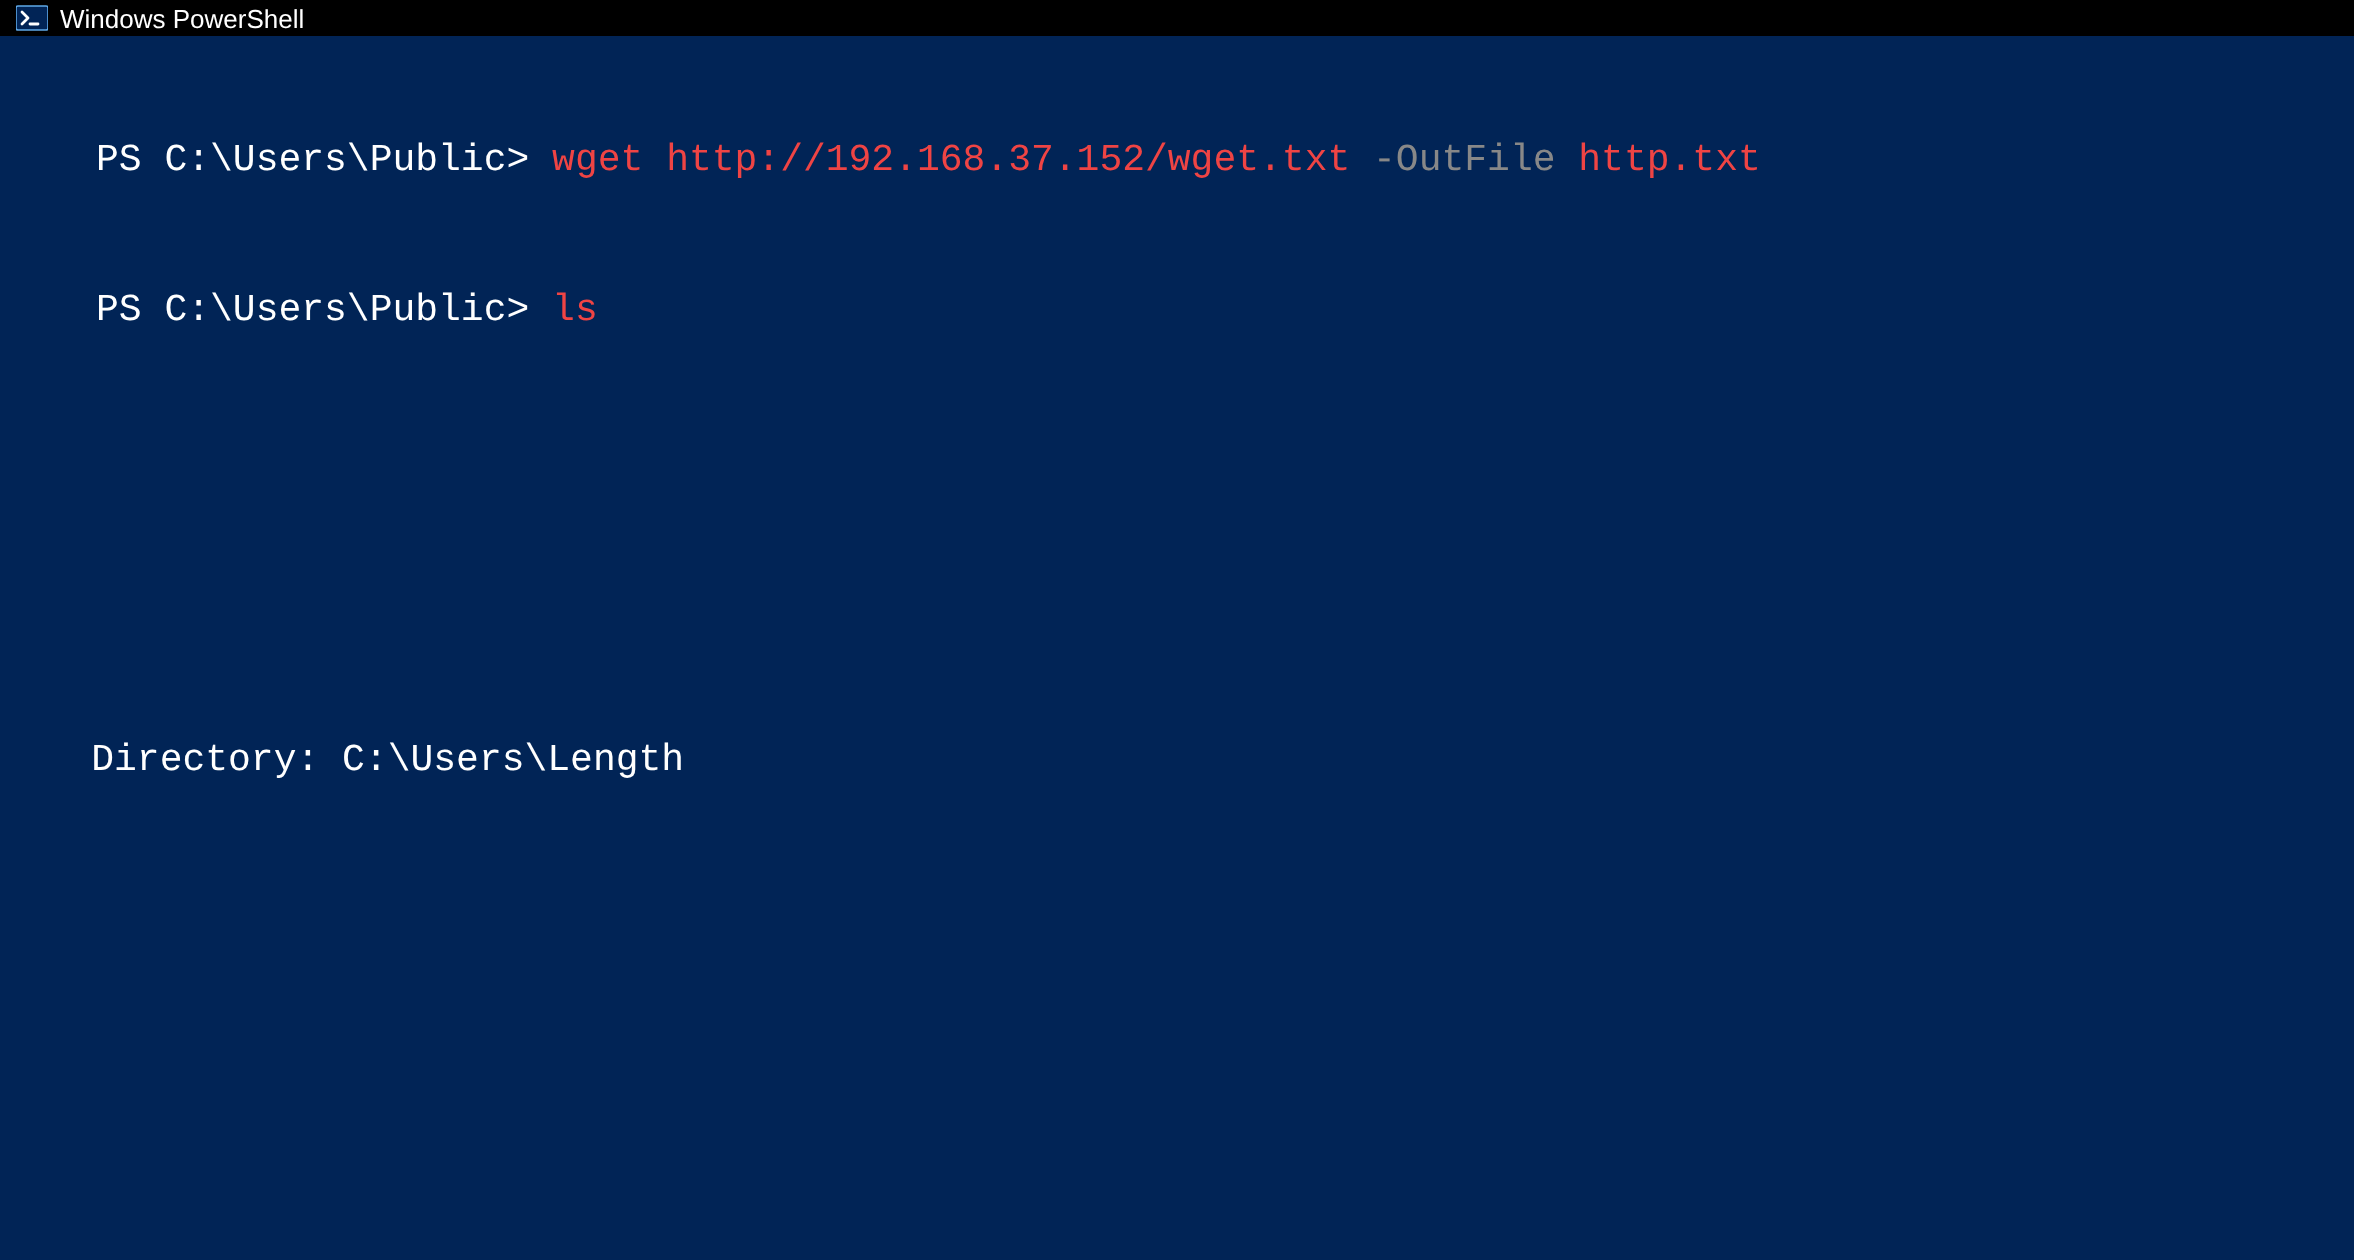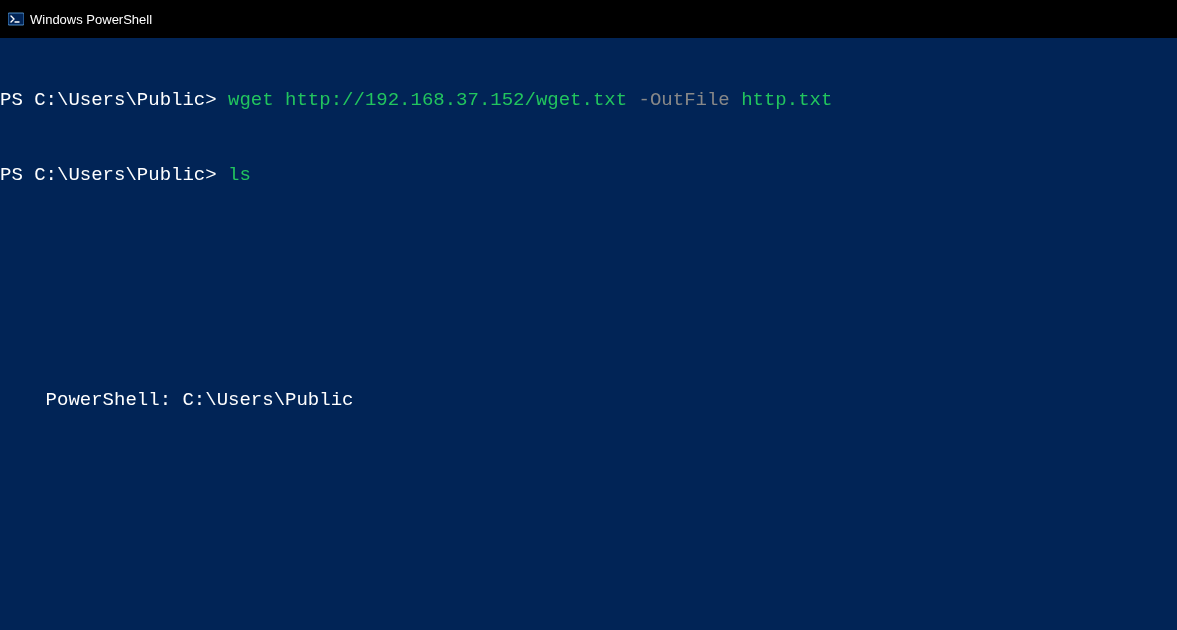--- a/index.html
+++ b/index.html
@@ -9,21 +9,21 @@
     }
     body {
       width: 1177px;
       height: 630px;
       background: #012456;
       font-family: Consolas, 'Courier New', monospace;
       font-size: 19px;
       overflow: hidden;
     }
     .titlebar {
-      height: 38px;
+      height: 18px;
       background: #000000;
       display: flex;
       align-items: center;
       padding-left: 8px;
       color: #ffffff;
       font-family: 'Segoe UI', Tahoma, sans-serif;
       font-size: 13px;
     }
     .titlebar-icon {
       width: 16px;
@@ -32,22 +32,22 @@
       display: inline-flex;
       align-items: center;
       justify-content: center;
     }
     .terminal {
       padding: 0;
       color: #ffffff;
       line-height: 25px;
       white-space: pre;
     }
-    .prompt-white { color: #ffffff; }
-    .cmd-yellow { color: #22c55e; }
+    .prompt-white { color: #ffffff; padding-left: 48px; }
+    .cmd-yellow { color: #ef4444; }
     .cmd-gray { color: #888888; text-align: right; }
     .row { display: block; }
     .blank-row { height: 25px; }
   </style>
 </head>
 <body>
 
 <div class="titlebar">
   <span class="titlebar-icon">
     <svg width="16" height="16" viewBox="0 0 16 16">
@@ -57,21 +57,21 @@
     </svg>
   </span>
   <span>Windows PowerShell</span>
 </div>
 
 <div class="terminal">
   <span class="row"><span class="prompt-white">PS C:\Users\Public&gt; </span><span class="cmd-yellow">wget </span><span class="cmd-yellow">http://192.168.37.152/wget.txt </span><span class="cmd-gray">-OutFile </span><span class="cmd-yellow">http.txt</span></span>
   <span class="row"><span class="prompt-white">PS C:\Users\Public&gt; </span><span class="cmd-yellow">ls</span></span>
   <div class="blank-row"></div>
   <div class="blank-row"></div>
-  <span class="row">    PowerShell: C:\Users\Public</span>
+  <span class="row">    Directory: C:\Users\Length</span>
   <div class="blank-row"></div>
   <div class="blank-row"></div>
   
   
   
   
   
 </div>
 
 </body></html>

